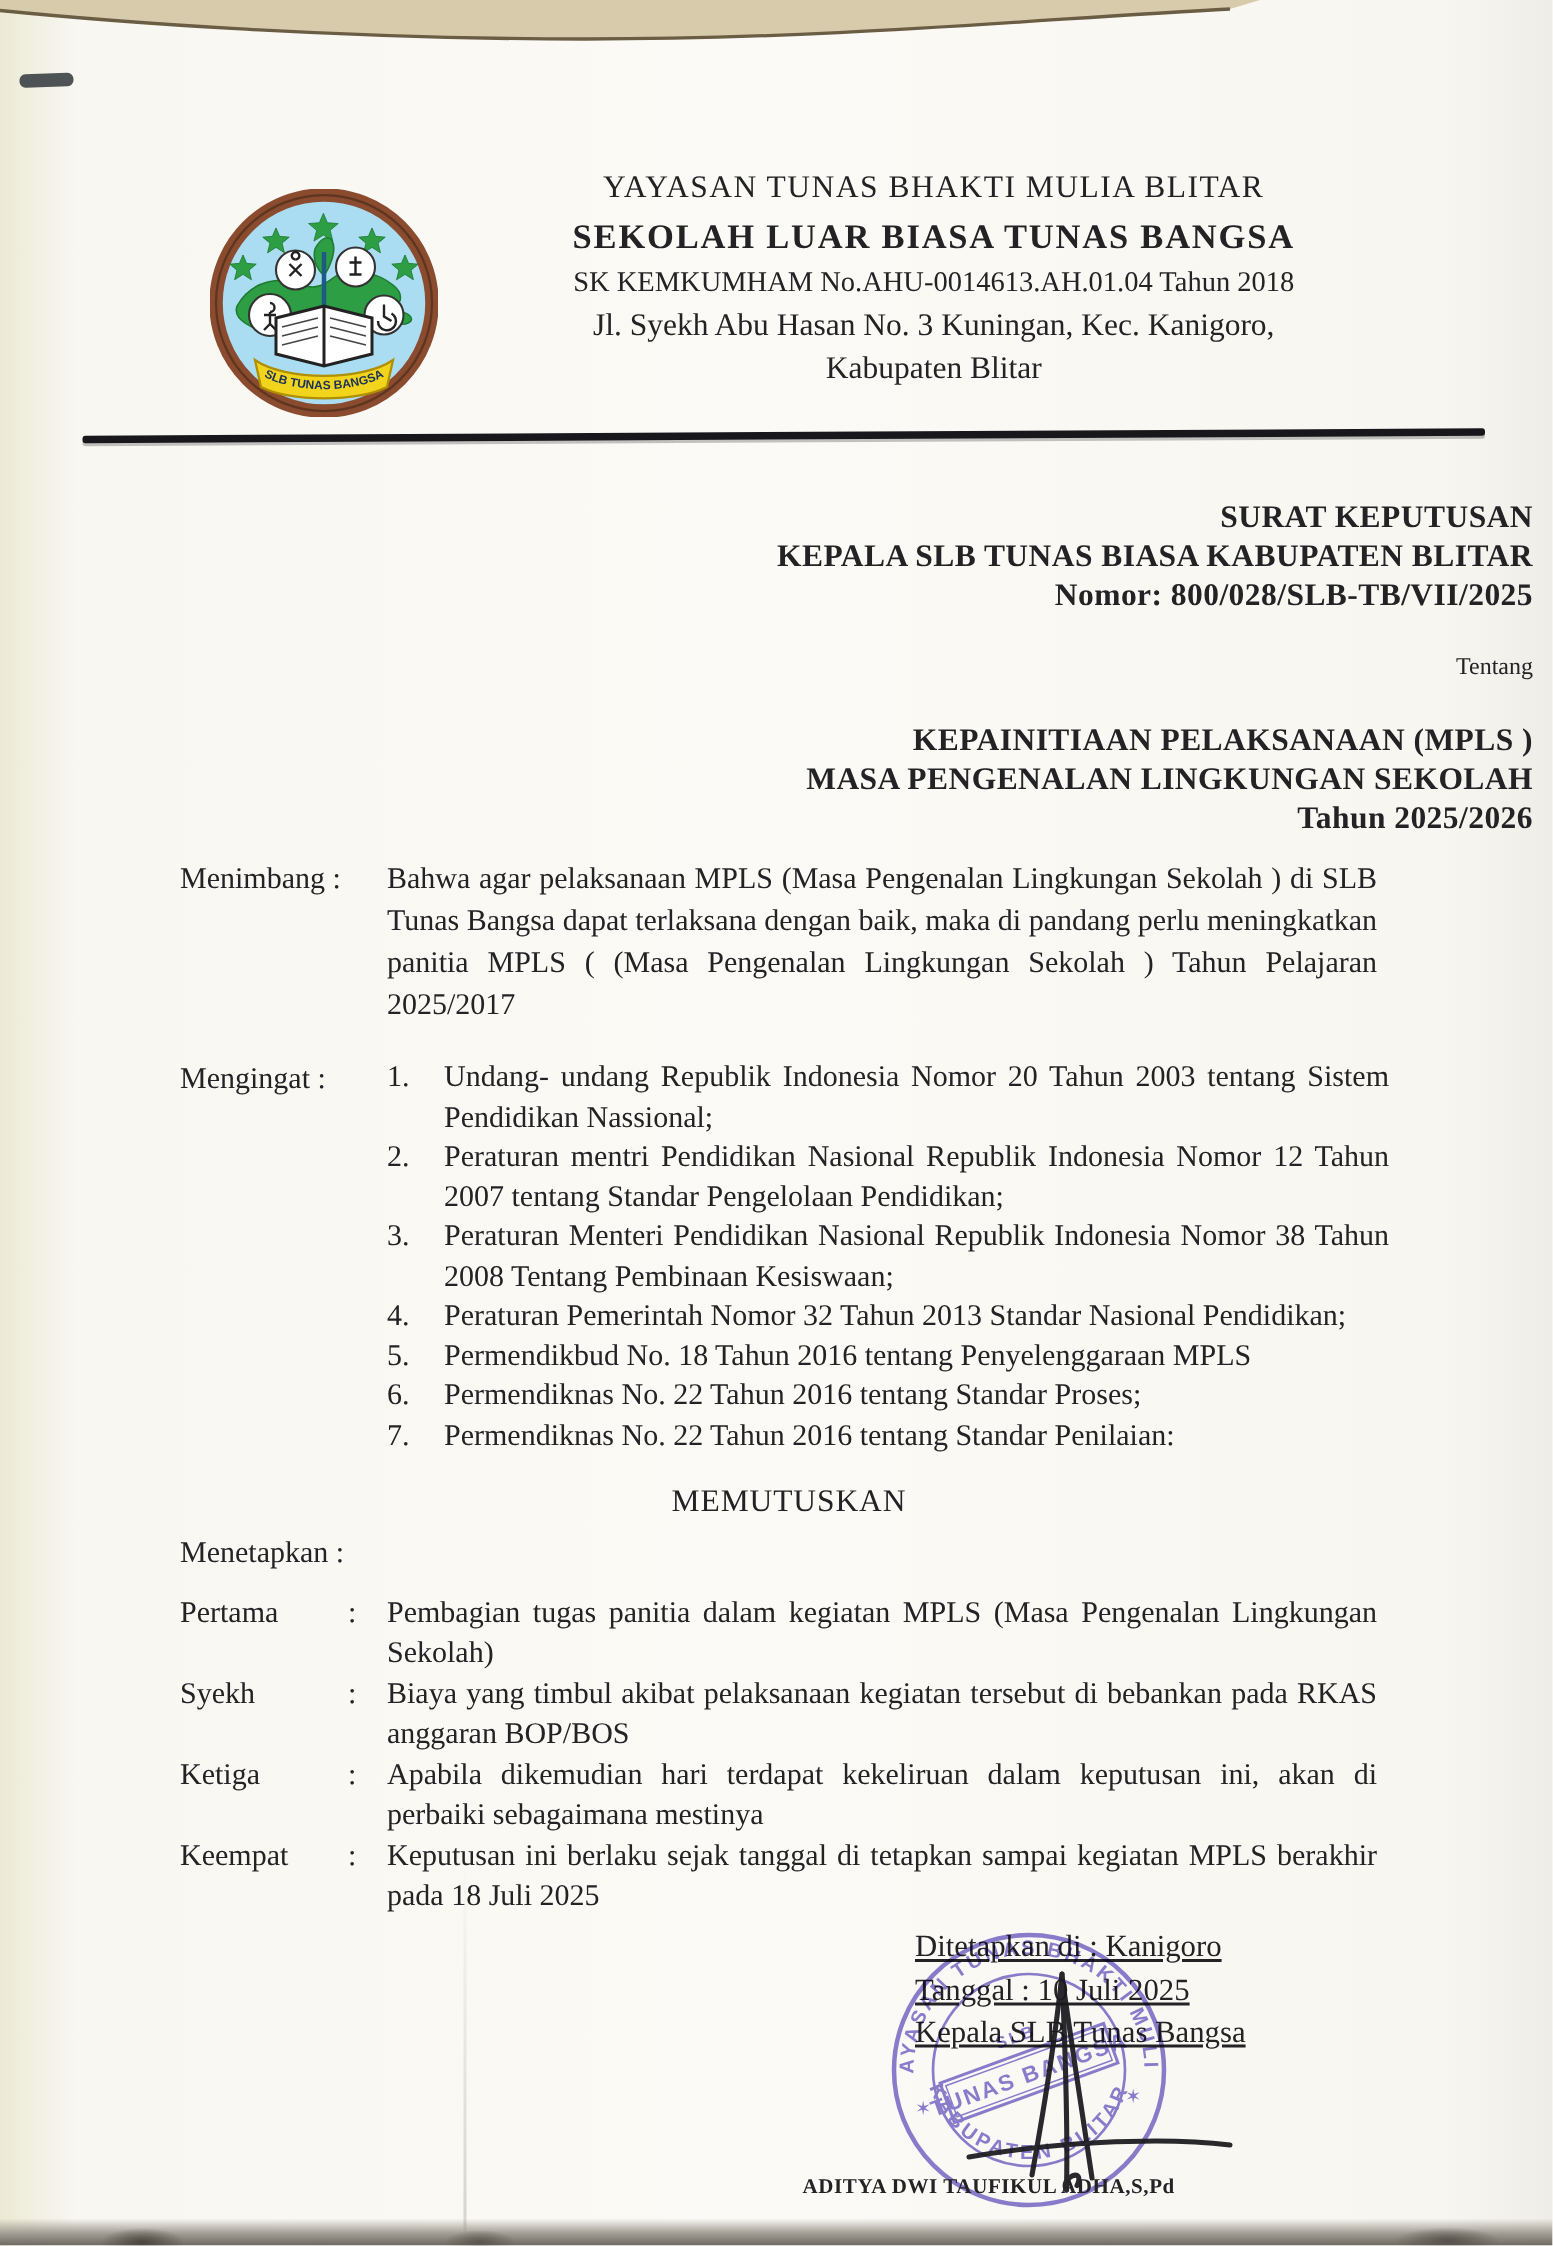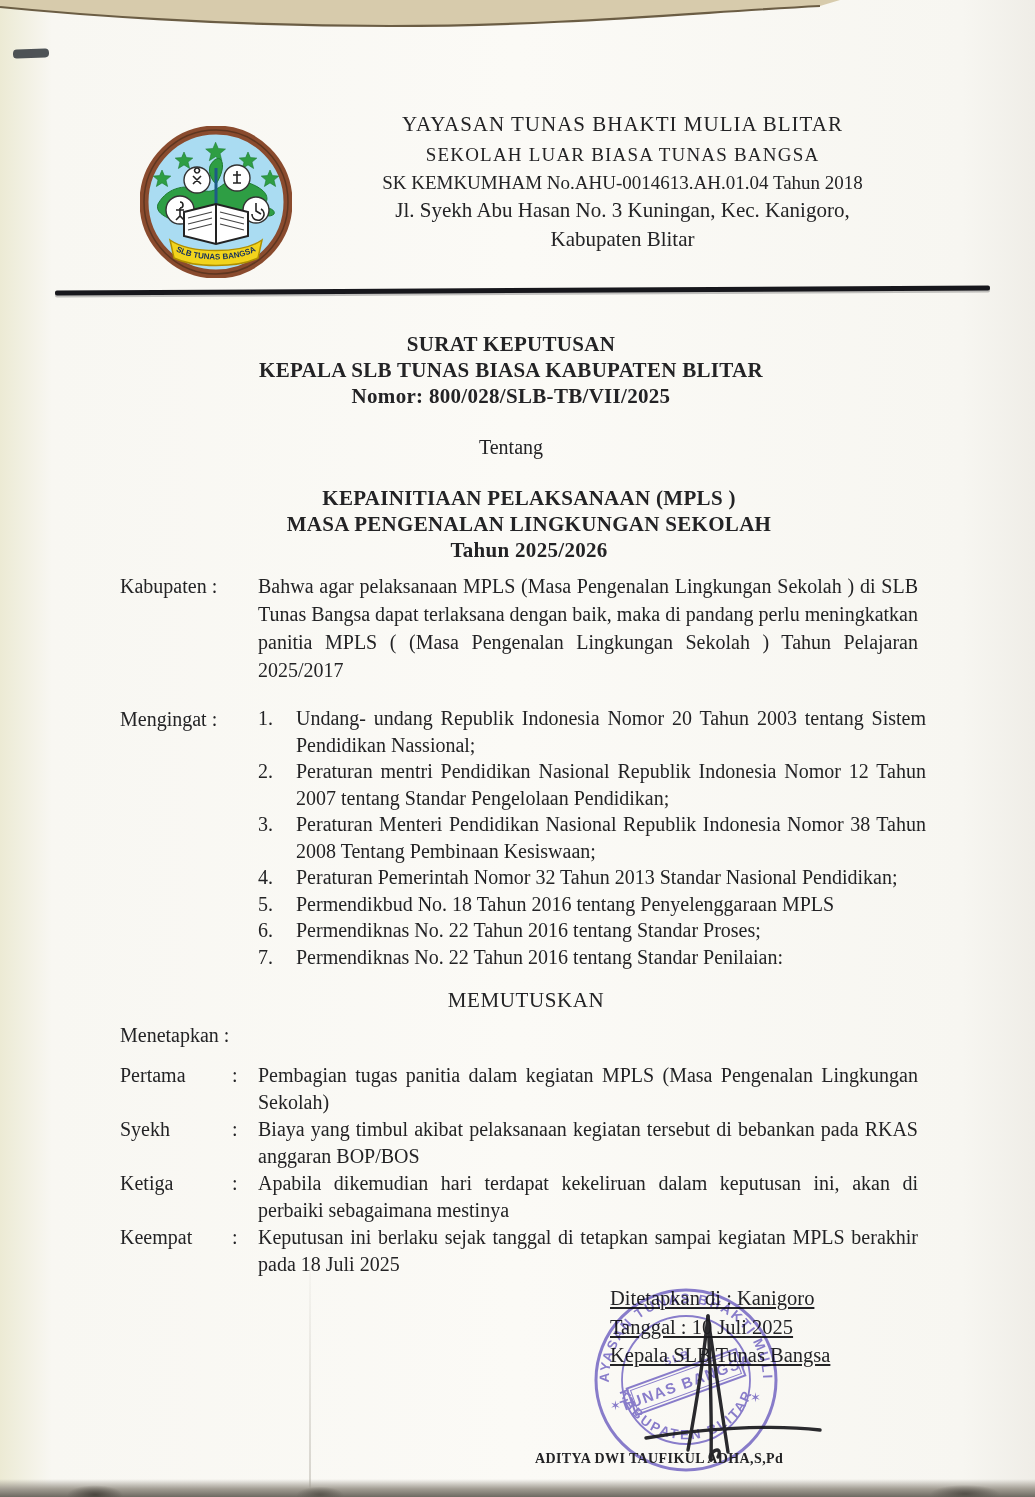--- a/index.html
+++ b/index.html
@@ -19,28 +19,28 @@
       radial-gradient(34px 12px at 320px 16px,#5a564e 0%,rgba(90,86,78,0) 70%),
       radial-gradient(50px 13px at 965px 15px,#55514a 0%,rgba(85,81,74,0) 70%),
       linear-gradient(to bottom,rgba(150,145,135,0) 0%,#a29d93 55%,#6e6a62 100%);}
   .crease{position:absolute;left:309px;top:1240px;width:2px;height:250px;
     background:linear-gradient(to bottom,rgba(190,186,178,0),rgba(185,181,172,.55));}
   
   .letterhead{position:absolute;top:110px;left:0;width:1035px;}
   .logo{position:absolute;left:140px;top:16px;width:152px;height:152px;}
   .lh-text{position:absolute;left:295px;right:85px;top:0;text-align:center;line-height:1.38;}
   .lh-org{font-size:21px;letter-spacing:1px;}
-  .lh-school{font-size:19px;font-weight:normal;letter-spacing:1.2px;margin-top:3px;}
+  .lh-school{font-size:23px;font-weight:bold;letter-spacing:1.2px;margin-top:3px;}
   .lh-sk{font-size:19px;margin-top:2px;}
   .lh-addr{font-size:21px;}
   .divider{position:absolute;top:288px;left:55px;width:935px;height:5px;background:#17171c;transform:rotate(-.3deg);border-radius:2px;box-shadow:0 2px 0 rgba(23,23,28,.25);}
   
-  .title-block{position:absolute;top:331px;left:0;width:1022px;text-align:center;}
+  .title-block{position:absolute;top:331px;left:0;width:1022px;text-align:right;}
   .t-bold{font-size:21px;font-weight:bold;line-height:26px;letter-spacing:.3px;}
-  .t-about{font-size:20px;margin-top:27px;}
+  .t-about{font-size:16px;margin-top:27px;}
   .t-subject{margin-top:26px;padding-left:36px;}
   
   .body{position:absolute;top:572px;left:120px;width:812px;font-size:20px;}
   .row{display:flex;align-items:flex-start;}
   .row .label{width:138px;flex:0 0 138px;line-height:28px;}
   .para{flex:0 0 660px;width:660px;text-align:justify;line-height:28px;}
   .items{flex:1;}
   .item{display:flex;line-height:26.5px;}
   .item .num{width:38px;flex:0 0 38px;}
   .item .itext{flex:0 0 630px;width:630px;text-align:justify;}
@@ -131,21 +131,21 @@
     <div class="t-subject">
       <div class="t-bold">KEPAINITIAAN PELAKSANAAN (MPLS )</div>
       <div class="t-bold">MASA PENGENALAN  LINGKUNGAN SEKOLAH</div>
       <div class="t-bold">Tahun 2025/2026</div>
     </div>
   </div>
 
   <div class="body">
 
     <div class="row">
-      <div class="label">Kabupaten :</div>
+      <div class="label">Menimbang :</div>
       <div class="para">Bahwa agar pelaksanaan MPLS (Masa Pengenalan Lingkungan Sekolah ) di SLB Tunas Bangsa dapat terlaksana dengan baik, maka di pandang perlu meningkatkan panitia MPLS ( (Masa Pengenalan Lingkungan Sekolah ) Tahun Pelajaran 2025/2017</div>
     </div>
 
     <div class="row" style="margin-top:21px;">
       <div class="label">Mengingat :</div>
       <div class="items">
         <div class="item">
           <div class="num">1.</div>
           <div class="itext">Undang- undang Republik Indonesia Nomor 20 Tahun 2003 tentang Sistem Pendidikan Nassional;</div>
         </div>

